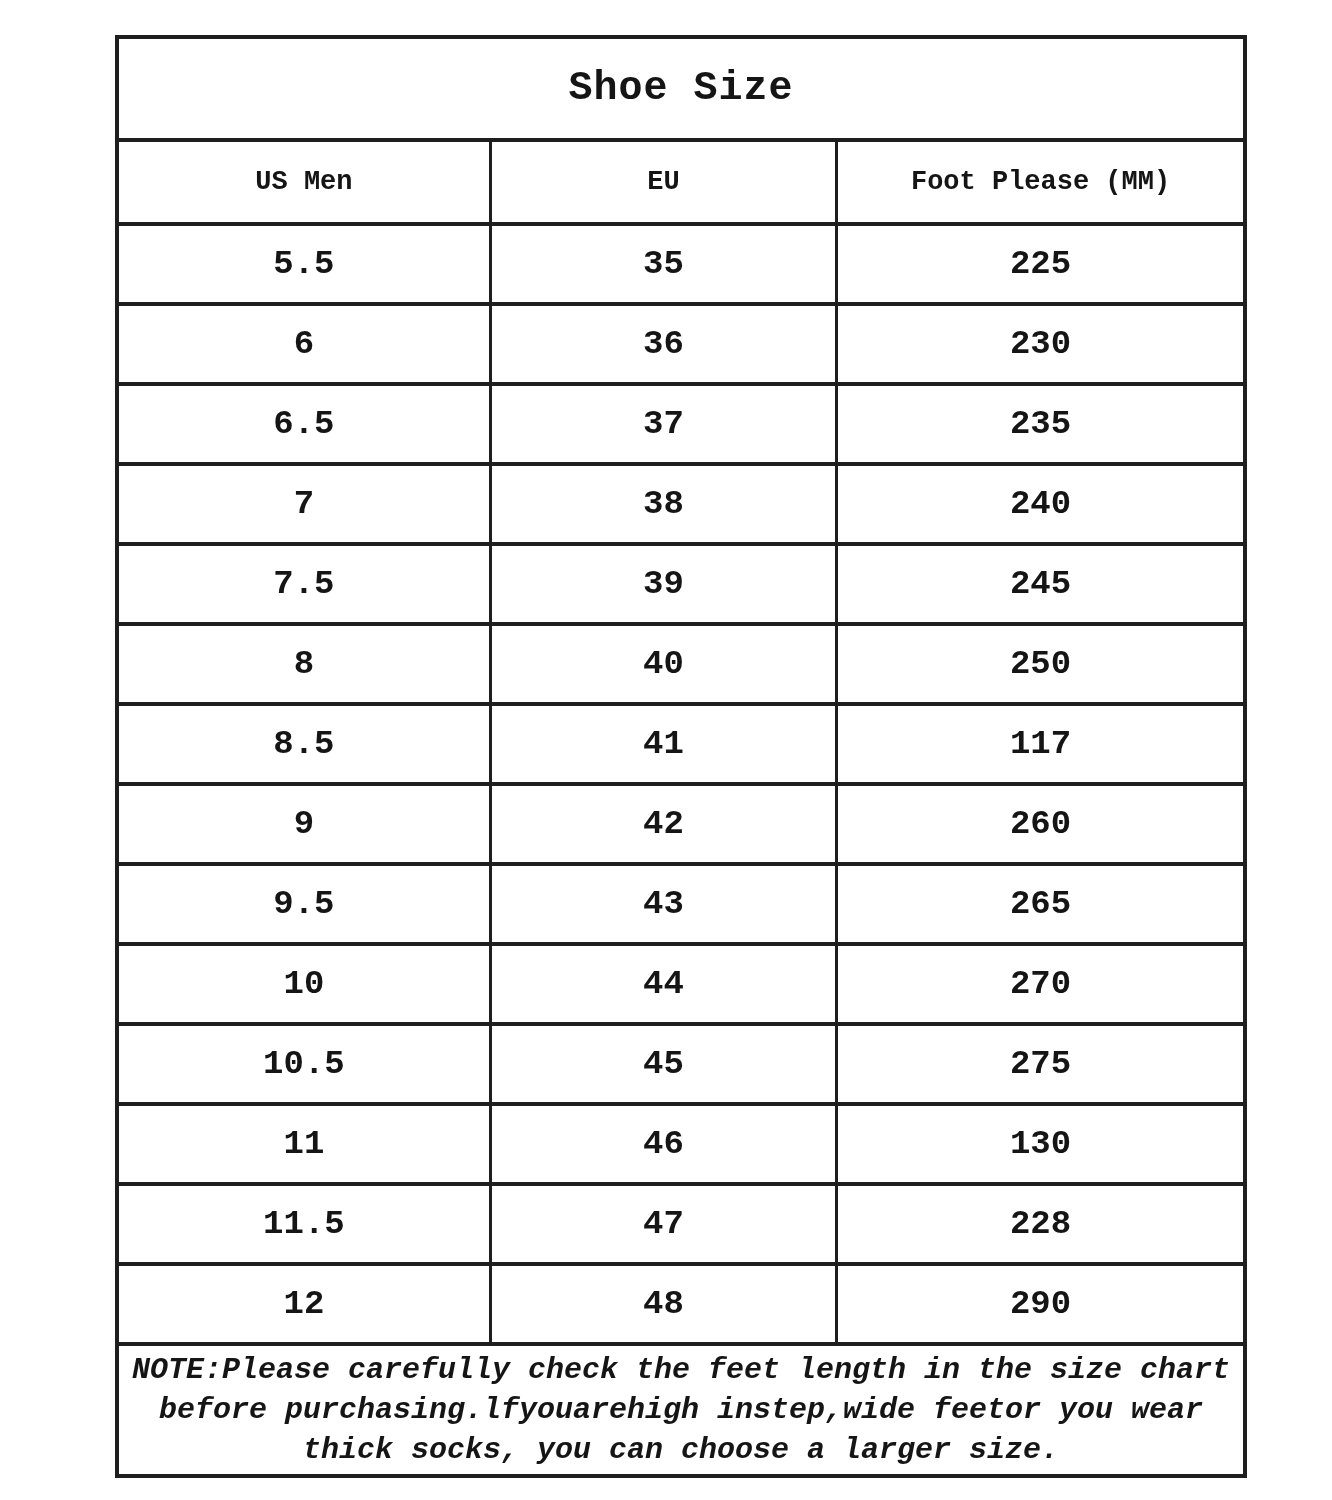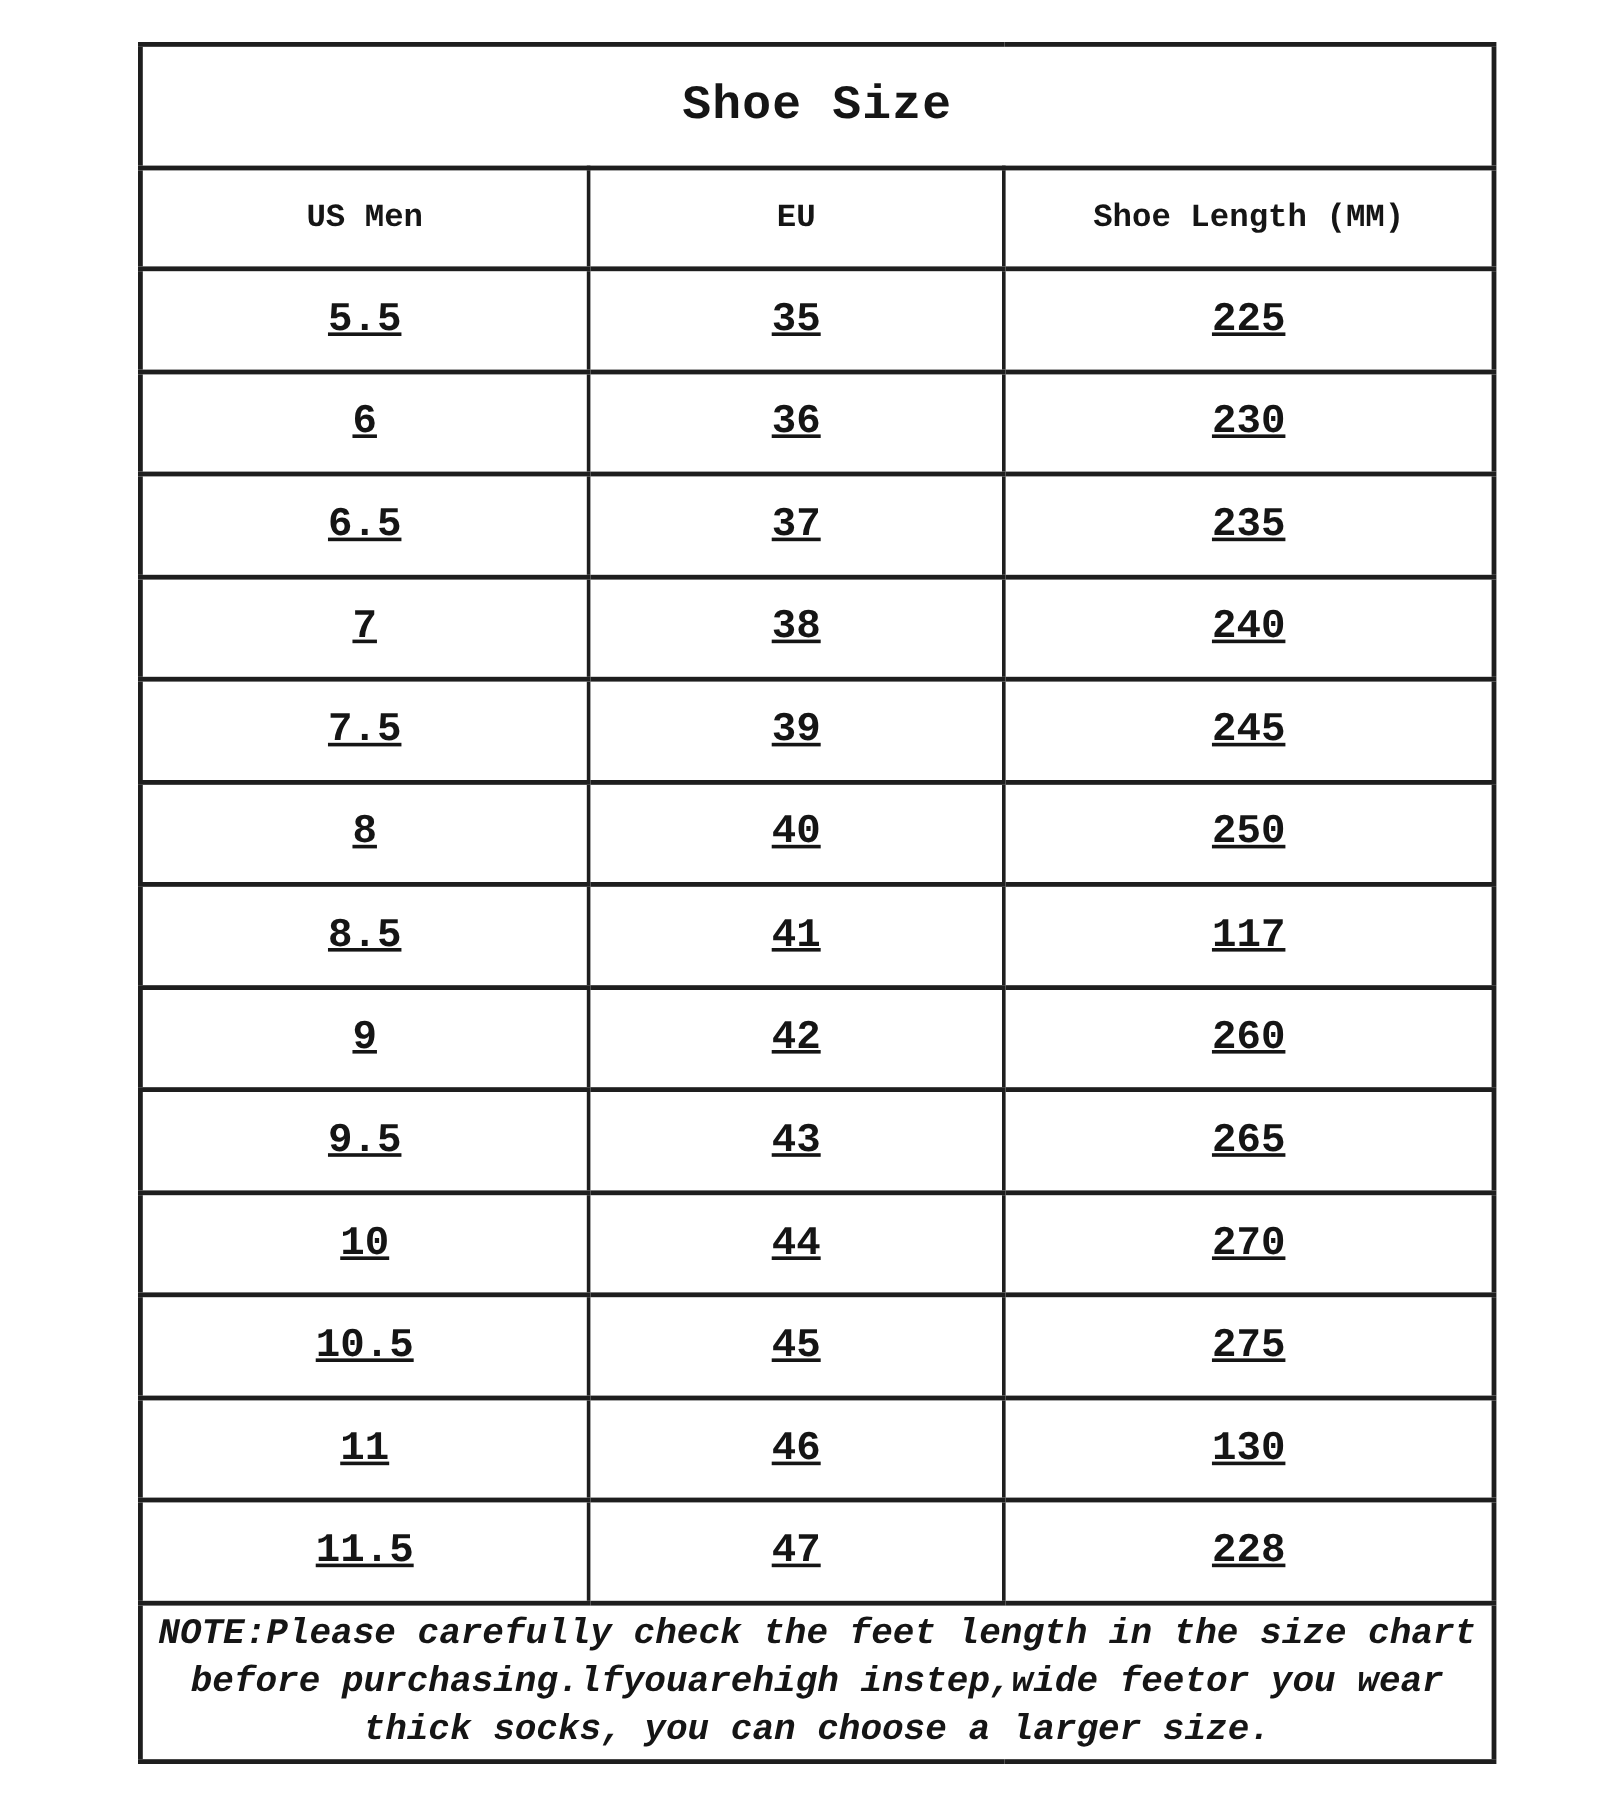--- a/index.html
+++ b/index.html
@@ -49,21 +49,21 @@
   tr.title-row{height:103px;}
   td.title-cell{
     font-size:40px;
     letter-spacing:1px;
   }
   tr.header-row{height:84px;}
   tr.header-row th{
     font-size:27px;
     font-weight:700;
   }
-  tbody tr.data-row{height:80px;text-decoration:underline;}
+  tbody tr.data-row{height:80px;}
   tbody td{
     font-size:34px;
   }
   tr.note-row{height:128px;}
   td.note-cell{
     font-size:30px;
     line-height:40px;
     padding:4px 2px;
   }
   .note-line{
@@ -82,21 +82,21 @@
           <col class="c2">
           <col class="c3">
       </colgroup>
       <thead>
         <tr class="title-row">
           <td colspan="3" class="title-cell">Shoe Size</td>
         </tr>
         <tr class="header-row">
           <th>US Men</th>
           <th>EU</th>
-          <th>Shoe Length (MM)</th>
+          <th>Foot Please (MM)</th>
         </tr>
       </thead>
       <tbody>
           <tr class="data-row">
             <td>5.5</td>
             <td>35</td>
             <td>225</td>
           </tr>
           <tr class="data-row">
             <td>6</td>
@@ -151,20 +151,25 @@
           <tr class="data-row">
             <td>11</td>
             <td>46</td>
             <td>130</td>
           </tr>
           <tr class="data-row">
             <td>11.5</td>
             <td>47</td>
             <td>228</td>
           </tr>
+          <tr class="data-row">
+            <td>12</td>
+            <td>48</td>
+            <td>290</td>
+          </tr>
         </tbody>
       <tfoot>
         <tr class="note-row">
           <td colspan="3" class="note-cell">
             <div class="note-line">NOTE:Please carefully check the feet length in the size chart</div>
             <div class="note-line">before purchasing.lfyouarehigh instep,wide feetor you wear</div>
             <div class="note-line">thick socks, you can choose a larger size.</div>
           </td>
         </tr>
       </tfoot>

